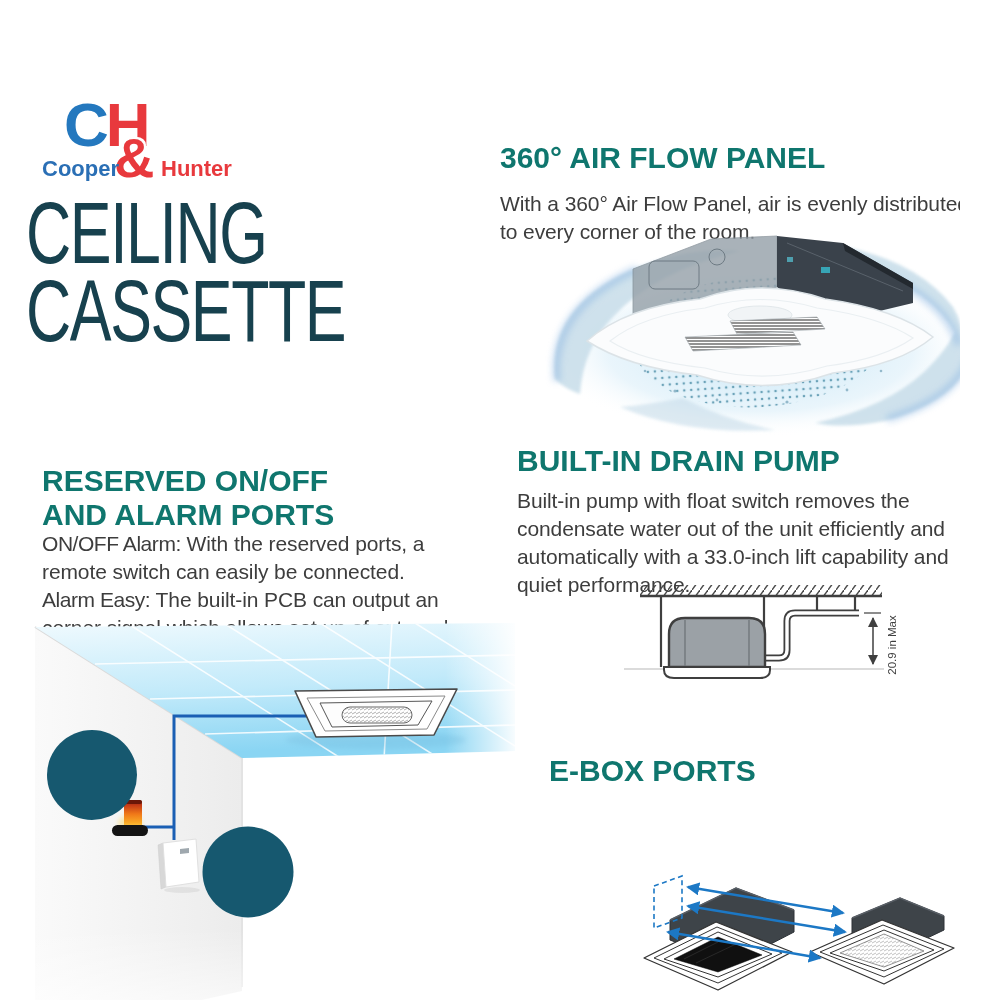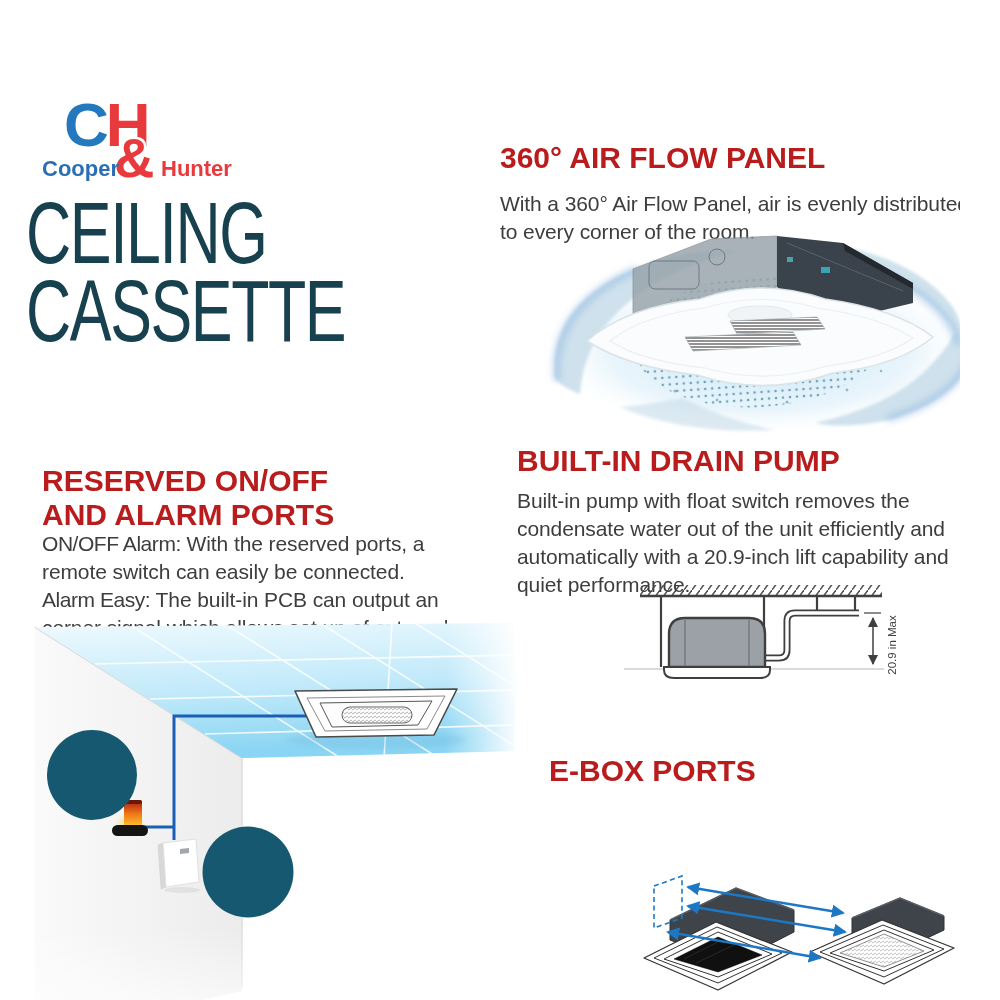--- a/index.html
+++ b/index.html
@@ -16,21 +16,21 @@
             text-shadow:-2px -2px 0 #fff,2px -2px 0 #fff,-2px 2px 0 #fff,2px 2px 0 #fff,0 -2px 0 #fff,0 2px 0 #fff,-2px 0 0 #fff,2px 0 0 #fff;}
   .logo-row2{position:absolute;left:12px;top:62px;font-size:22px;font-weight:bold;letter-spacing:0;}
   .logo-cooper{color:#2A6FB5;}
   .logo-hunter{color:#E8393D;margin-left:42px;}
 
   
   .title{left:26px;top:150px;color:#17414E;font-size:87px;font-weight:normal;line-height:0.9;letter-spacing:-2px;}
   .title-line{transform:scaleX(0.72);transform-origin:0 50%;white-space:nowrap;}
 
   
-  .h2{color:#b91c1c;font-size:30px;font-weight:bold;line-height:1.12;white-space:pre-line;}
+  .h2{color:#0f766e;font-size:30px;font-weight:bold;line-height:1.12;white-space:pre-line;}
   .body{color:#3D3D3D;font-size:21px;line-height:1.33;letter-spacing:-0.1px;}
   .sec-airflow-h{left:500px;top:97px;}
   .sec-airflow-b{left:500px;top:146px;width:470px;}
   .sec-ports-h{left:42px;top:420px;}
   .sec-ports-b{left:42px;top:486px;width:448px;}
   .sec-ports-b p{margin:0;}
   .narrow{letter-spacing:-0.45px;}
   .sec-drain-h{left:517px;top:400px;}
   .sec-drain-b{left:517px;top:443px;width:474px;}
   .sec-ebox-h{left:549px;top:710px;}
@@ -126,21 +126,21 @@
   </svg>
 
   <div class="abs h2 sec-ports-h">RESERVED ON/OFF
 AND ALARM PORTS</div>
   <div class="abs body sec-ports-b">
     <p><span class="narrow">ON/OFF Alarm:</span><span> With the reserved ports, a remote switch can easily be connected.</span></p>
     <p><span class="narrow">Alarm Easy:</span><span> The built-in PCB can output an corner signal which allows set up of external alarm light or vibration gauge.</span></p>
   </div>
 
   <div class="abs h2 sec-drain-h">BUILT-IN DRAIN PUMP</div>
-  <div class="abs body sec-drain-b">Built-in pump with float switch removes the condensate water out of the unit efficiently and automatically with a 20.9-inch lift capability and quiet performance.</div>
+  <div class="abs body sec-drain-b">Built-in pump with float switch removes the condensate water out of the unit efficiently and automatically with a 33.0-inch lift capability and quiet performance.</div>
 
   <svg class="abs" style="left:612px;top:524px;" width="310" height="140" viewBox="0 0 310 140">
     <defs>
       <pattern id="hatchC" width="8" height="11" patternUnits="userSpaceOnUse">
         <line x1="0" y1="11" x2="8" y2="0" stroke="#4A4A4A" stroke-width="1.4"></line>
       </pattern>
       <marker id="dimArrow" viewBox="0 0 10 10" refX="9" refY="5" markerWidth="7" markerHeight="7" orient="auto-start-reverse">
         <path d="M 0 0 L 10 5 L 0 10 z" fill="#3F3F3F"></path>
       </marker>
     </defs>

